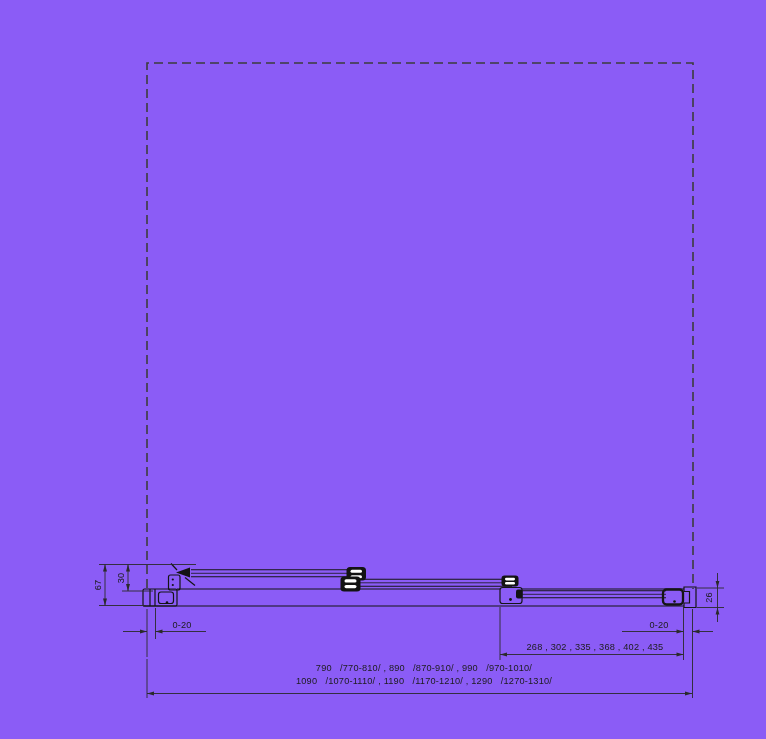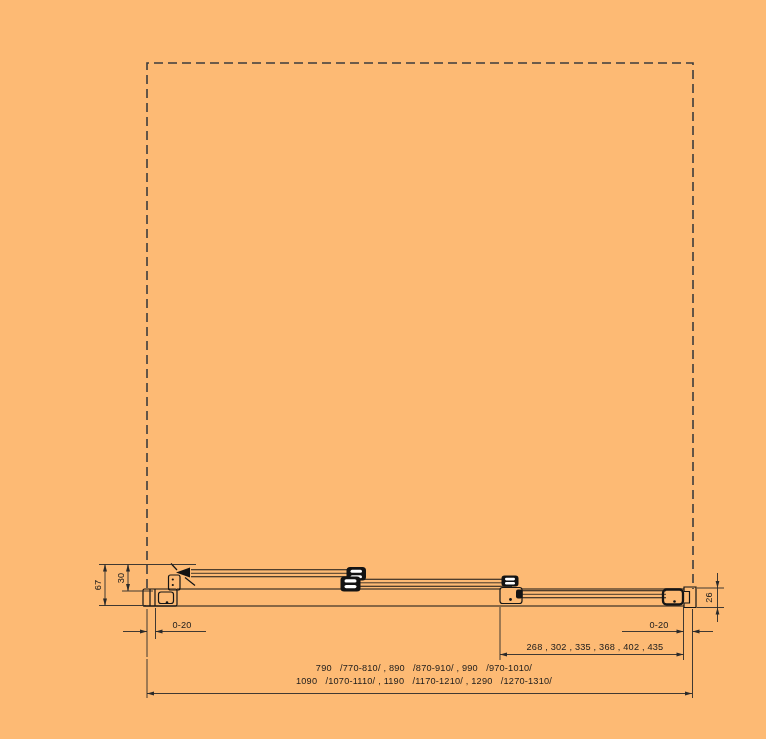--- a/index.html
+++ b/index.html
@@ -1,16 +1,16 @@
 <!DOCTYPE html>
 <html><head>
 <meta charset="utf-8">
 <style>
   html,body{margin:0;padding:0;background:#ffffff;}
-  .stage{position:relative;width:766px;height:739px;background:#fdba74;overflow:hidden;
+  .stage{position:relative;width:766px;height:739px;background:#8b5cf6;overflow:hidden;
          font-family:"Liberation Sans", sans-serif;}
   svg{position:absolute;left:0;top:0;}
   svg text{font-family:"Liberation Sans", sans-serif;font-size:9.2px;fill:#1c1c1c;
            white-space:pre;letter-spacing:0.2px;}
   .outline-dash{fill:none;stroke:#3d3d3d;stroke-width:1.6;stroke-dasharray:9 5;}
   .prof{fill:none;stroke:#151515;stroke-width:1.2;}
   .prof-thick{fill:none;stroke:#151515;stroke-width:2.3;}
   .glass{fill:none;stroke:#151515;stroke-width:1.05;}
   .glass-mid{fill:none;stroke:#151515;stroke-width:0.8;}
   .blackfill{fill:#131313;stroke:none;}

